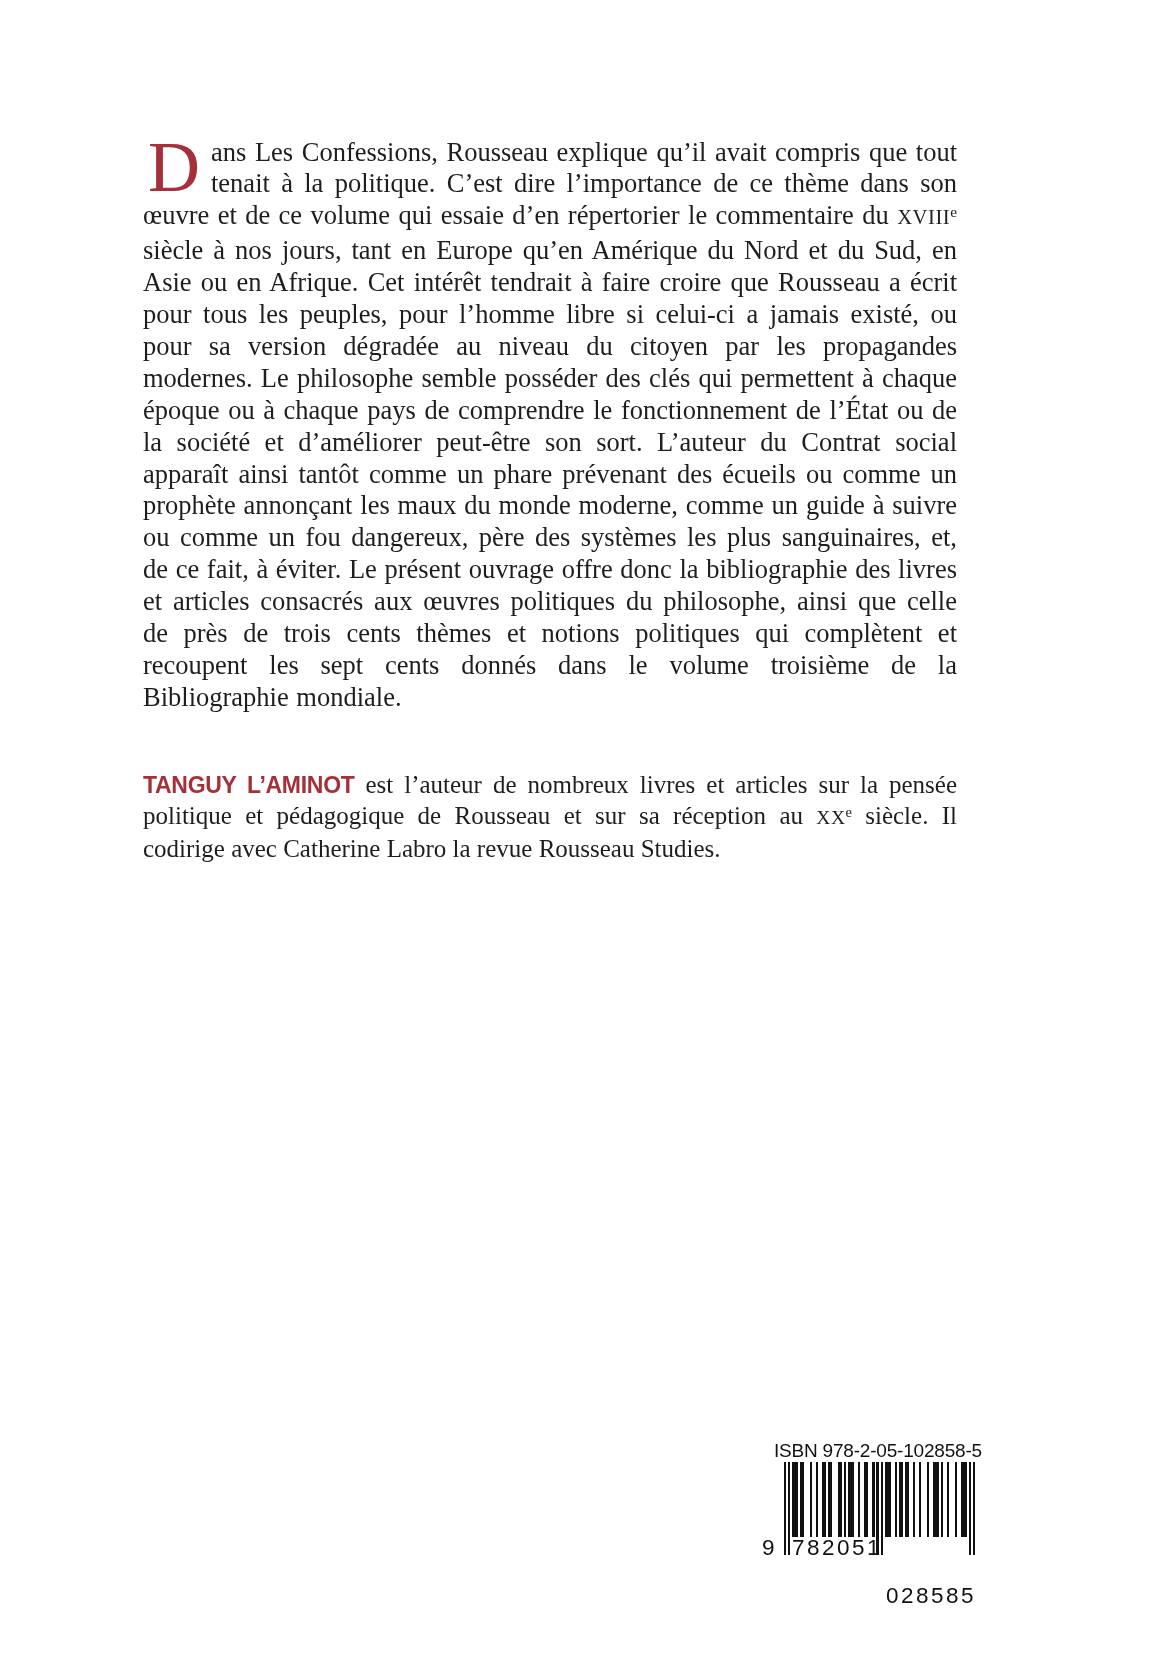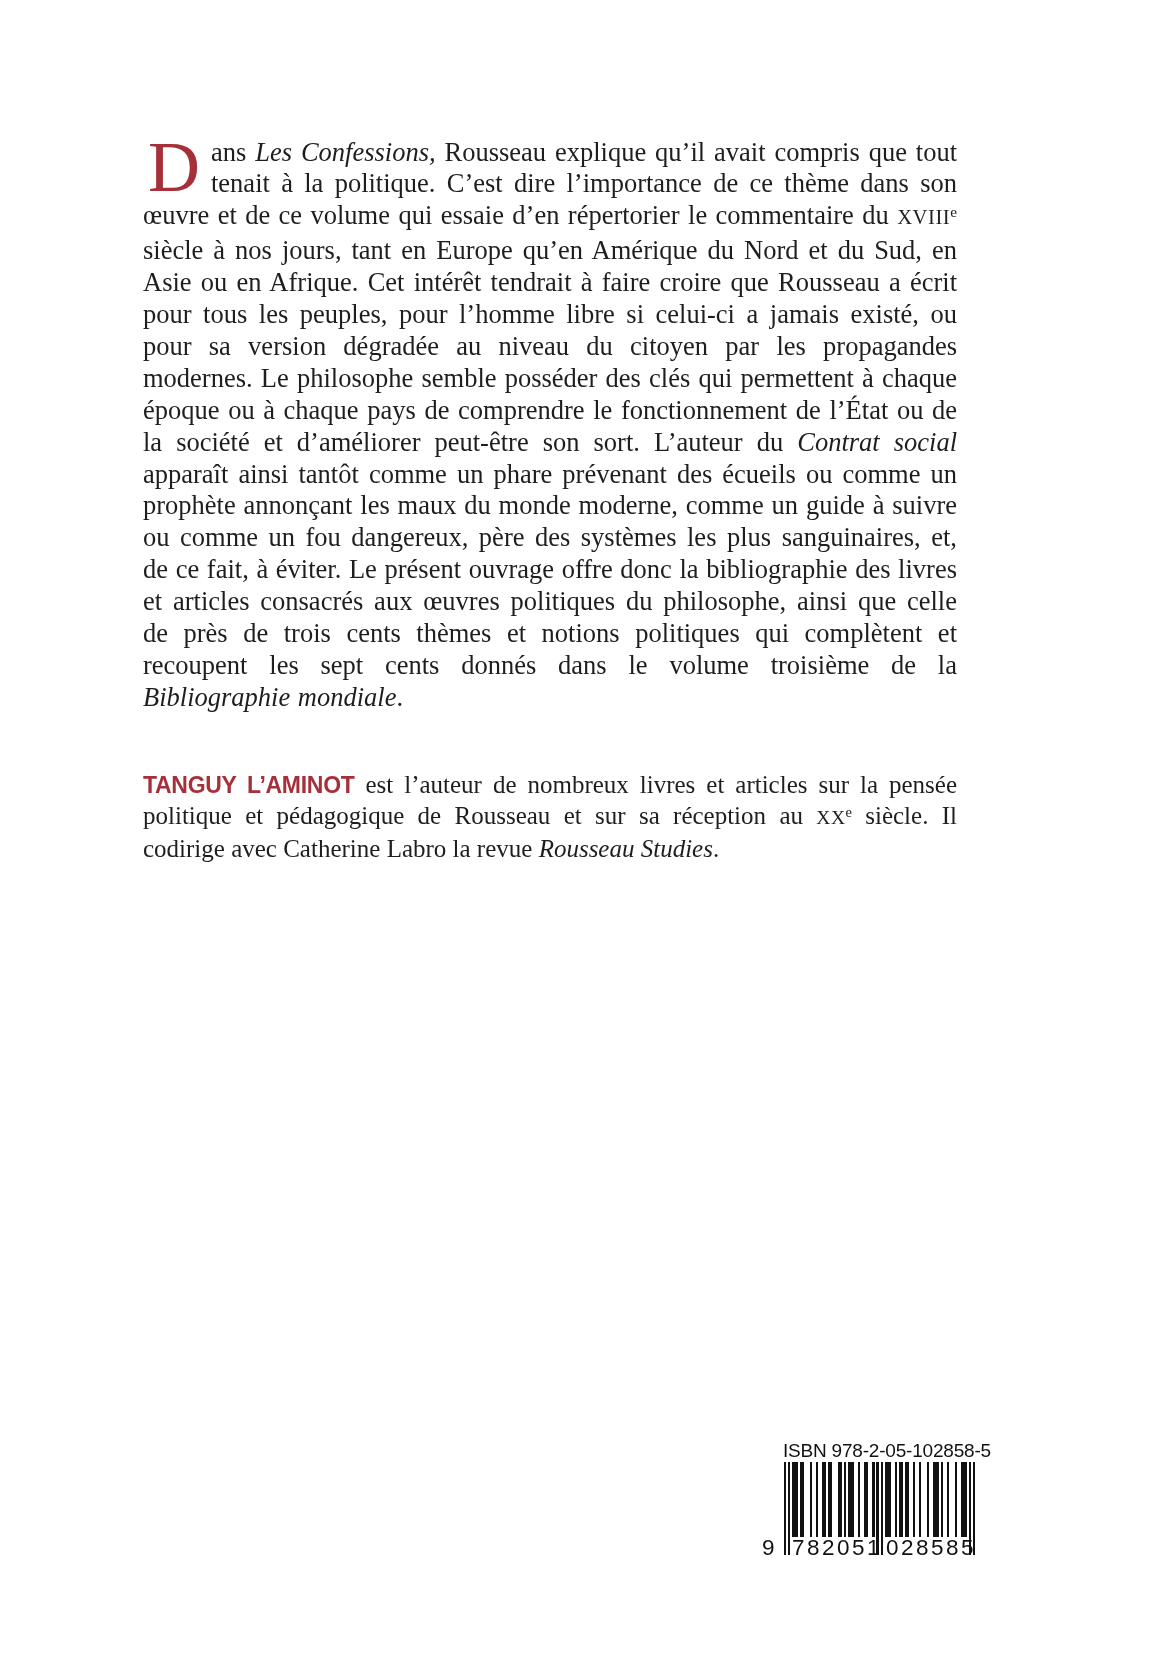--- a/index.html
+++ b/index.html
@@ -23,21 +23,21 @@
   }
   .dropcap {
     float: left;
     color: var(--accent, #a5303a);
     font-size: 72px;
     line-height: 54px;
     height: 56px;
     margin: 3px 11px 0 5px;
     font-weight: 400;
   }
-  .it { font-style: italic; }
+  .it { }
   .sc { font-size: 0.78em; letter-spacing: 0.5px; }
   .sup { font-size: 0.58em; position: relative; top: -0.48em; }
   .author {
     margin-top: 56px;
     font-size: 25px;
     line-height: 30.8px;
     text-align: justify;
   }
   .author-name {
     font-family: "Liberation Sans", sans-serif;
@@ -46,21 +46,21 @@
     letter-spacing: -0.3px;
     color: var(--accent, #a5303a);
   }
   .isbn-block {
     position: absolute;
     left: 762px; top: 1440px;
     width: 216px; height: 120px;
   }
   .isbn-label {
     position: absolute;
-    left: 21px; top: 0;
+    left: 12px; top: 0;
     width: 194px;
     text-align: center;
     font-family: "Liberation Sans", sans-serif;
     font-size: 19px;
     letter-spacing: -0.2px;
     white-space: nowrap;
     color: #111;
   }
   .barcode {
     position: absolute;
@@ -72,21 +72,21 @@
     position: absolute;
     font-family: "Liberation Sans", sans-serif;
     font-size: 22.5px;
     color: #111;
     top: 96px;
     line-height: 24px;
   }
   .bc-digit { left: 0; }
   .bc-group { text-align: right; letter-spacing: 2.5px; }
   .bc-group.g1 { left: 30px; width: 84px; }
-  .bc-group.g2 { left: 124px; width: 84px; }
+  .bc-group.g2 { left: 124px; width: 84px; margin-top: 48px; }
 </style>
 </head>
 <body style="color: rgb(30, 30, 30); background: rgb(255, 255, 255);">
 
 <div class="text-block">
   <p class="synopsis">
     <span class="dropcap">D</span><span><span>ans </span><span class="it">Les Confessions,</span><span> Rousseau explique qu’il avait compris que tout tenait à la politique. C’est dire l’importance de ce thème dans son œuvre et de ce volume qui essaie d’en répertorier le commentaire du </span><span class="sc">XVIII</span><span class="sup">e</span><span> siècle à nos jours, tant en Europe qu’en Amérique du Nord et du Sud, en Asie ou en Afrique. Cet intérêt tendrait à faire croire que Rousseau a écrit pour tous les peuples, pour l’homme libre si celui-ci a jamais existé, ou pour sa version dégradée au niveau du citoyen par les propagandes modernes. Le philosophe semble posséder des clés qui permettent à chaque époque ou à chaque pays de comprendre le fonctionnement de l’État ou de la société et d’améliorer peut-être son sort. L’auteur du </span><span class="it">Contrat social</span><span> apparaît ainsi tantôt comme un phare prévenant des écueils ou comme un prophète annonçant les maux du monde moderne, comme un guide à suivre ou comme un fou dangereux, père des systèmes les plus sanguinaires, et, de ce fait, à éviter. Le présent ouvrage offre donc la bibliographie des livres et articles consacrés aux œuvres politiques du philosophe, ainsi que celle de près de trois cents thèmes et notions politiques qui complètent et recoupent les sept cents donnés dans le volume troisième de la </span><span class="it">Bibliographie mondiale</span><span>.</span></span>
   </p>
   <p class="author">
     <span><span class="author-name">TANGUY L’AMINOT</span><span> est l’auteur de nombreux livres et articles sur la pensée politique et pédagogique de Rousseau et sur sa réception au </span><span class="sc">XX</span><span class="sup">e</span><span> siècle. Il codirige avec Catherine Labro la revue </span><span class="it">Rousseau Studies</span><span>.</span></span>

